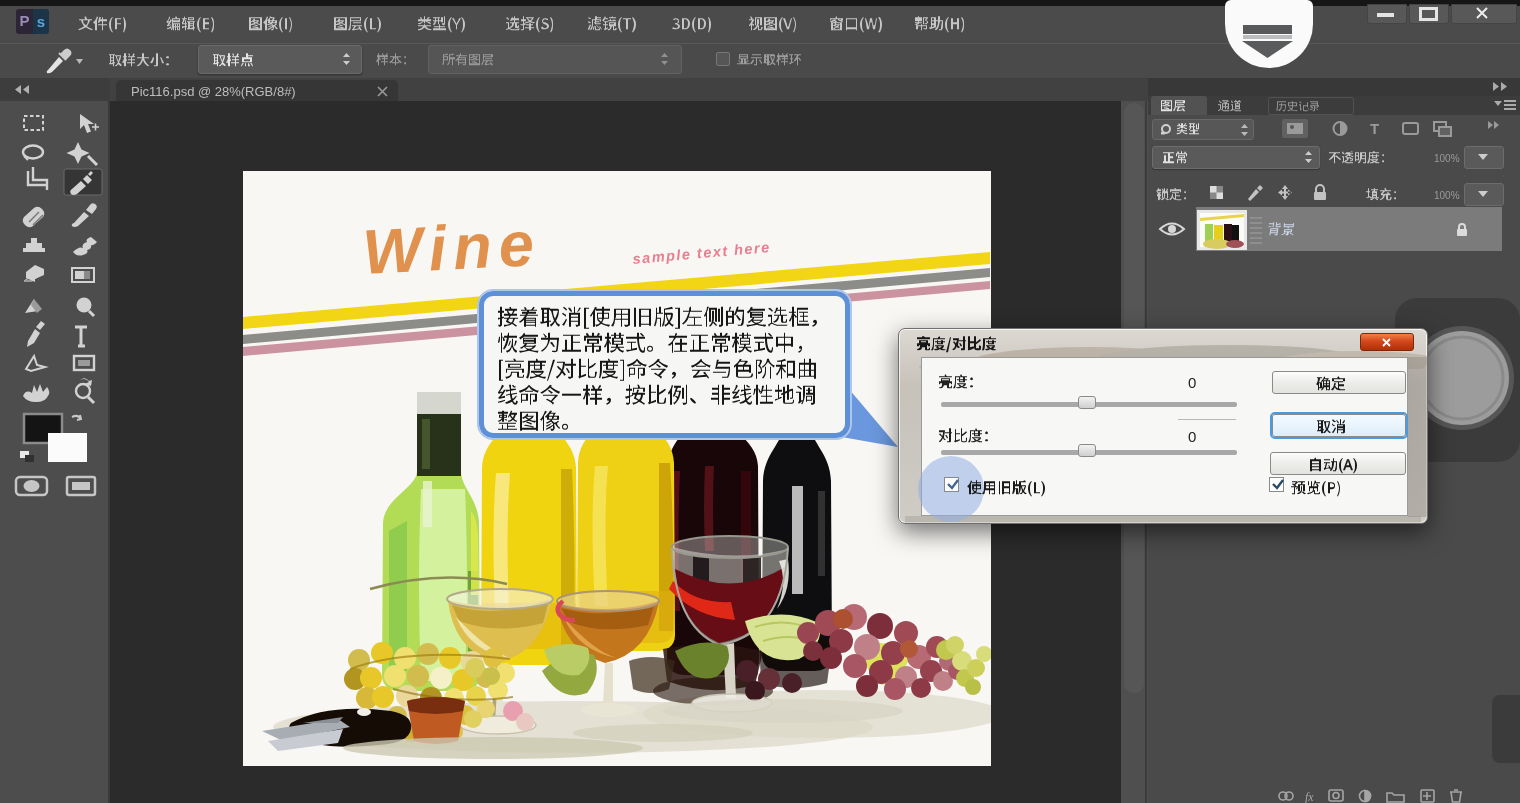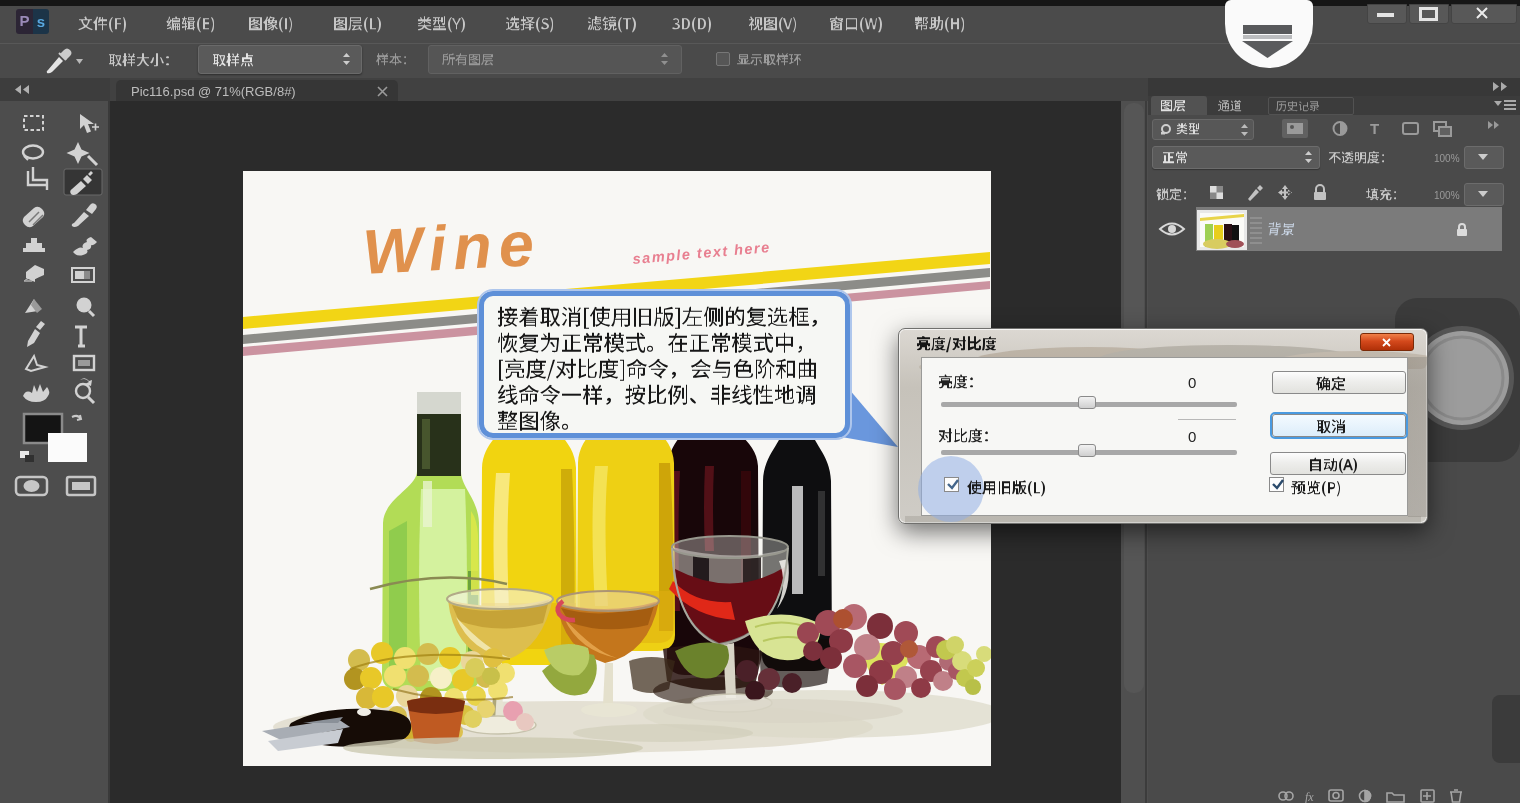--- a/index.html
+++ b/index.html
@@ -138,21 +138,21 @@
     </svg>
 <div class="abs" style="left:716px;top:52px;width:12px;height:12px;background:#565656;border:1px solid #777;border-radius:2px"></div>
 <div style="position:absolute;left:737px;top:51px;"><svg width="67" height="17" viewBox="0 -13.3 67 17" style="overflow:visible" fill="#9b9b9b">
         <path d="M3 -7H10V-6H3ZM3 -9H10V-8H3ZM2 -10V-5H11V-10ZM11 -4C10 -4 9 -2 9 -2L10 -1C10 -2 11 -3 12 -4ZM1 -4C2 -3 3 -2 3 -1L4 -2C4 -2 3 -3 2 -4ZM7 -5V-1H6V-5H4V-1H0V0H13V-1H9V-5Z"></path>
         <path d="M16 -5C15 -3 14 -2 13 -1C14 -1 14 -0 15 -0C15 -1 17 -3 17 -4ZM22 -4C23 -3 24 -1 24 -0L25 -1C25 -2 24 -3 23 -5ZM15 -10V-9H24V-10ZM14 -7V-6H19V-0C19 -0 19 -0 19 -0C18 -0 17 -0 17 -0C17 0 17 1 17 1C18 1 19 1 20 1C20 1 20 0 20 -0V-6H25V-7Z"></path>
         <path d="M37 -8C37 -7 36 -5 36 -4C35 -5 35 -7 34 -8ZM33 -10V-8H33C34 -6 34 -4 35 -3C34 -1 33 -0 32 0C32 0 33 1 33 1C34 0 35 -0 35 -1C36 -0 37 0 38 1C38 1 38 0 39 0C38 -1 37 -1 36 -2C37 -4 38 -7 38 -9L37 -10L37 -10ZM26 -2 27 -1 30 -1V1H32V-1L33 -2L33 -3L32 -3V-9H33V-10H27V-9H27V-2ZM29 -9H30V-8H29ZM29 -7H30V-5H29ZM29 -4H30V-2L29 -2Z"></path>
         <path d="M50 -11C49 -10 49 -9 48 -9H46L47 -9C47 -9 46 -10 46 -11L45 -11C45 -10 46 -9 46 -9H44V-7H47V-6H45V-5H47V-3H44V-2H47V1H48V-2H51V-3H48V-5H51V-6H48V-7H51V-9H50C50 -9 50 -10 51 -11ZM41 -11V-9H40V-7H41V-7C41 -6 40 -4 39 -3C40 -2 40 -2 40 -1C40 -2 41 -3 41 -4V1H42V-5C43 -5 43 -4 43 -4L44 -5C44 -5 43 -6 42 -7V-7H44V-9H42V-11Z"></path>
         <path d="M52 -1 53 -0C54 -1 55 -1 57 -2L56 -3L55 -2V-5H56V-6H55V-9H56V-10H52V-9H54V-6H53V-5H54V-2C53 -2 53 -2 52 -1ZM57 -10V-9H60C59 -7 58 -5 57 -4C57 -3 57 -3 58 -3C58 -3 59 -4 60 -5V1H61V-6C62 -5 63 -4 63 -3L64 -4C64 -4 63 -6 62 -7L61 -6V-7C61 -8 61 -8 62 -9H64V-10Z"></path>
       </svg></div>
 <div class="abs" style="left:116px;top:80px;width:282px;height:21px;background:#363636;border-radius:5px 5px 0 0"></div>
-<div class="abs" style="left:131px;top:84px;font-size:13px;color:#bdbdbd">Pic116.psd @ 71%(RGB/8#)</div>
+<div class="abs" style="left:131px;top:84px;font-size:13px;color:#bdbdbd">Pic116.psd @ 28%(RGB/8#)</div>
 <svg class="abs" style="left:377px;top:86px" width="11" height="11" viewBox="0 0 11 11">
       <path d="M1 1 L10 10 M10 1 L1 10" stroke="#9a9a9a" stroke-width="1.6"></path>
     </svg>
 <svg class="abs" style="left:14px;top:85px" width="16" height="9" viewBox="0 0 16 9">
       <path d="M7 0 L1 4.5 L7 9Z M15 0 L9 4.5 L15 9Z" fill="#b0b0b0"></path>
     </svg>
 <svg class="abs" style="left:0;top:101px" width="110" height="420" viewBox="0 0 110 420">
 <rect x="64" y="68" width="38" height="26" rx="2" fill="#353535" stroke="#6a6a6a"></rect>
 <g fill="#d2d2d2">
 <rect x="24" y="15" width="19" height="14" fill="none" stroke="#d2d2d2" stroke-width="2" stroke-dasharray="3.5 2.5"></rect>

